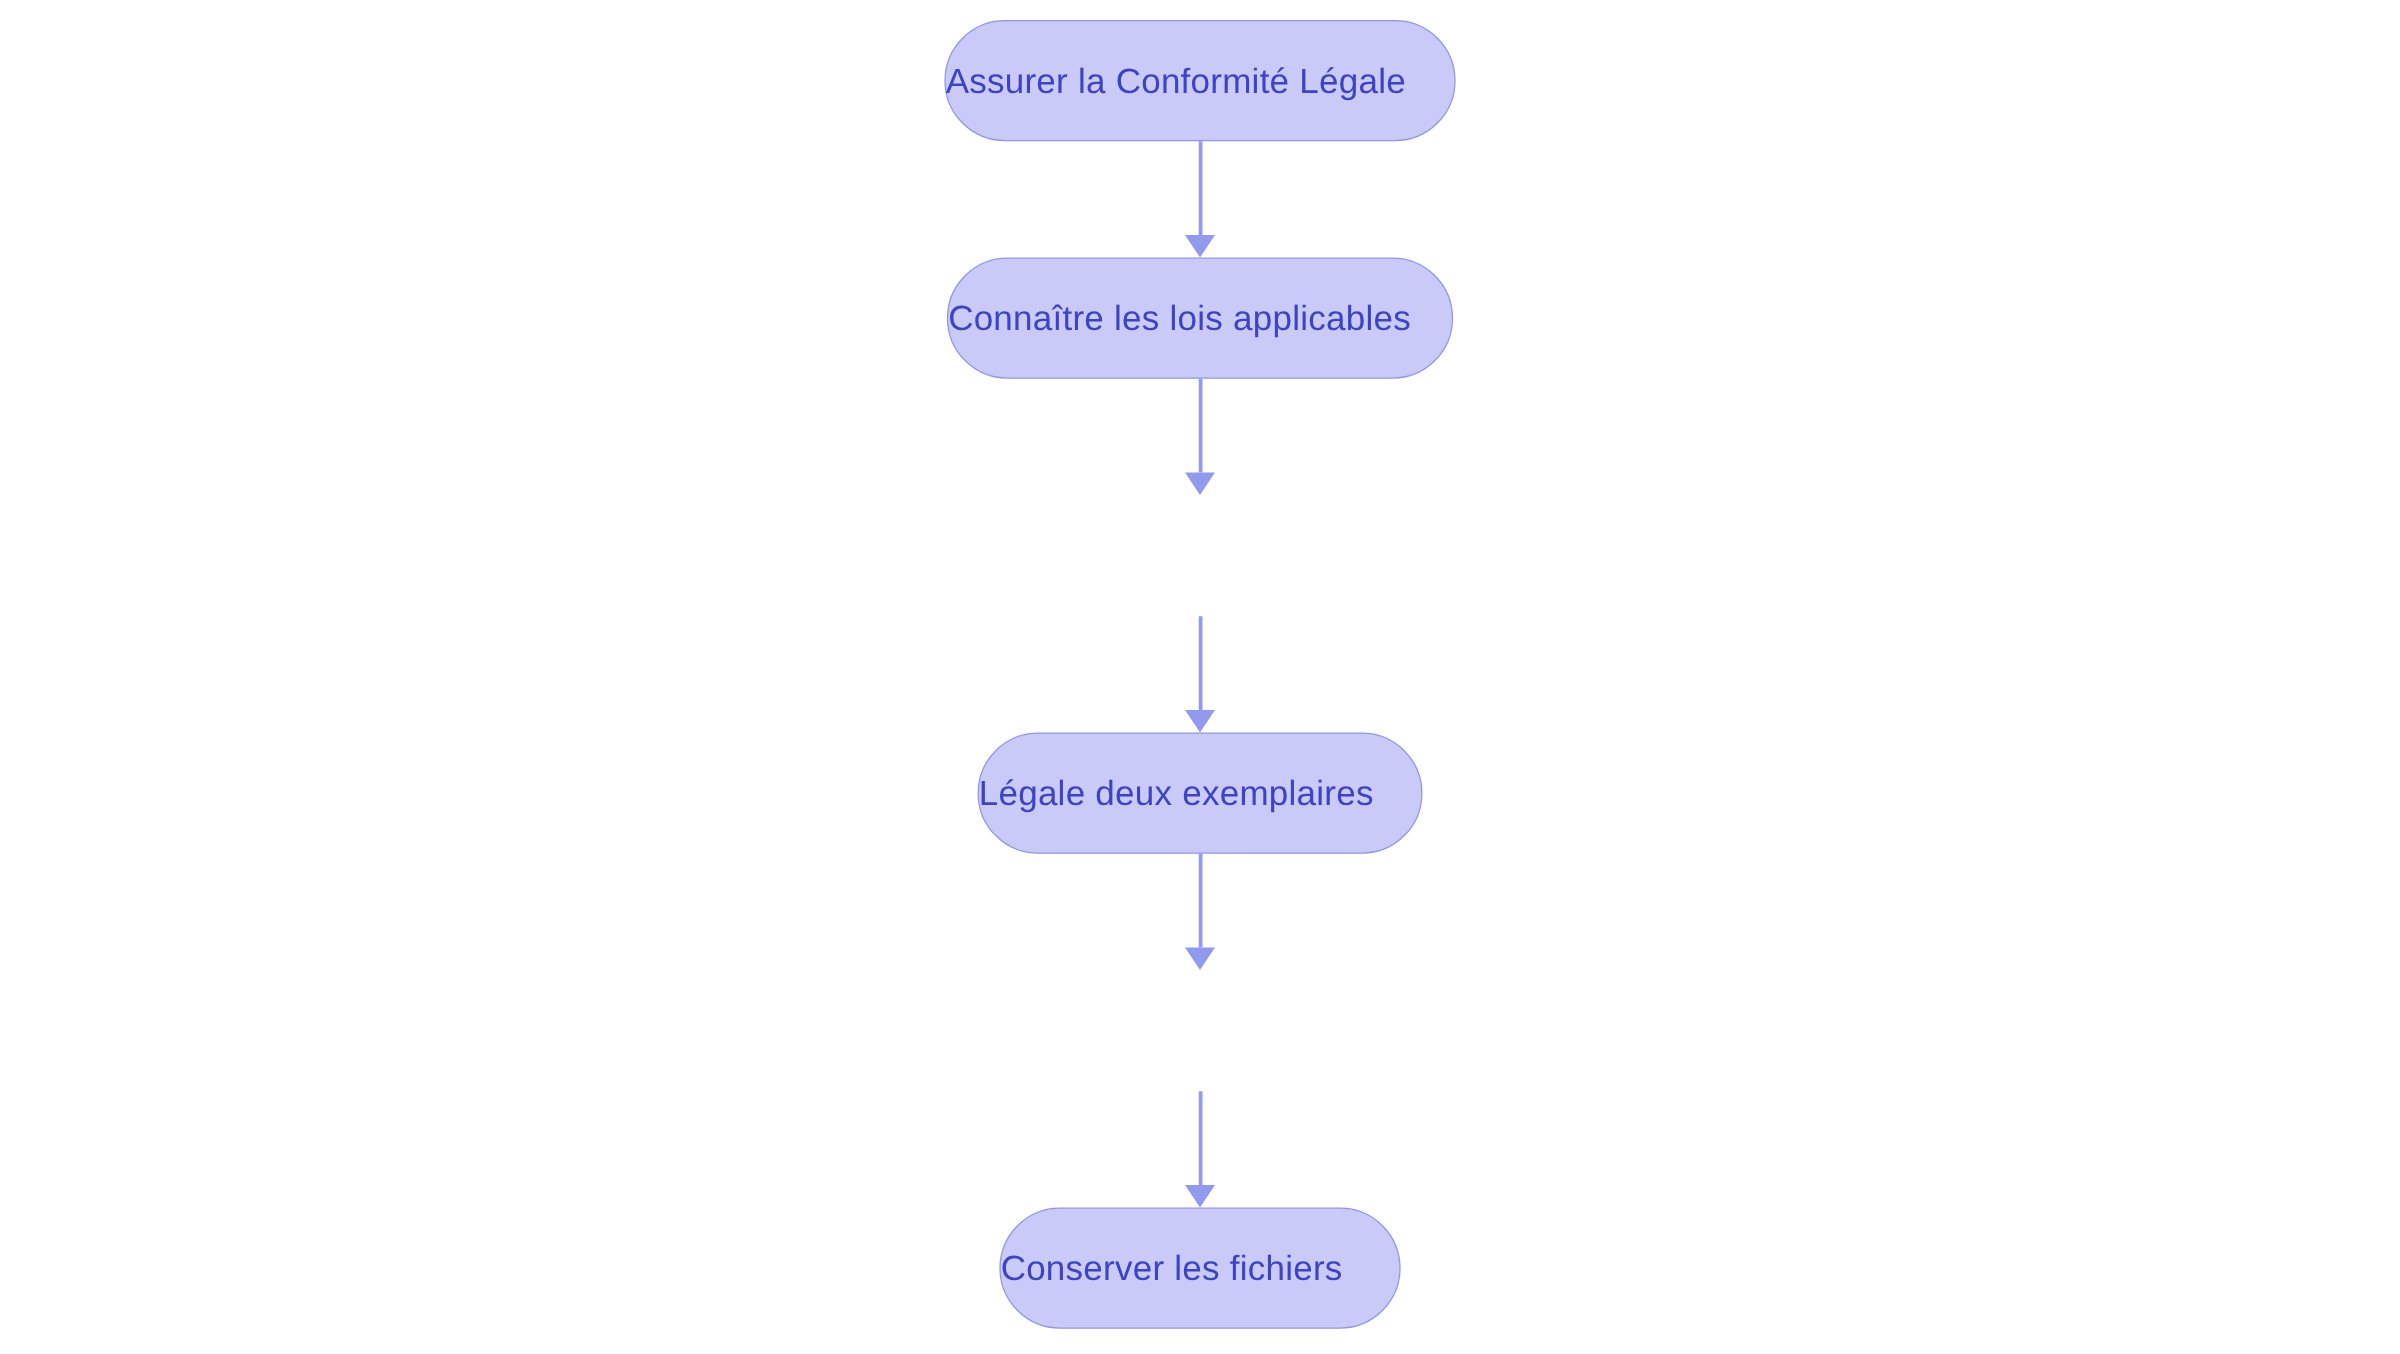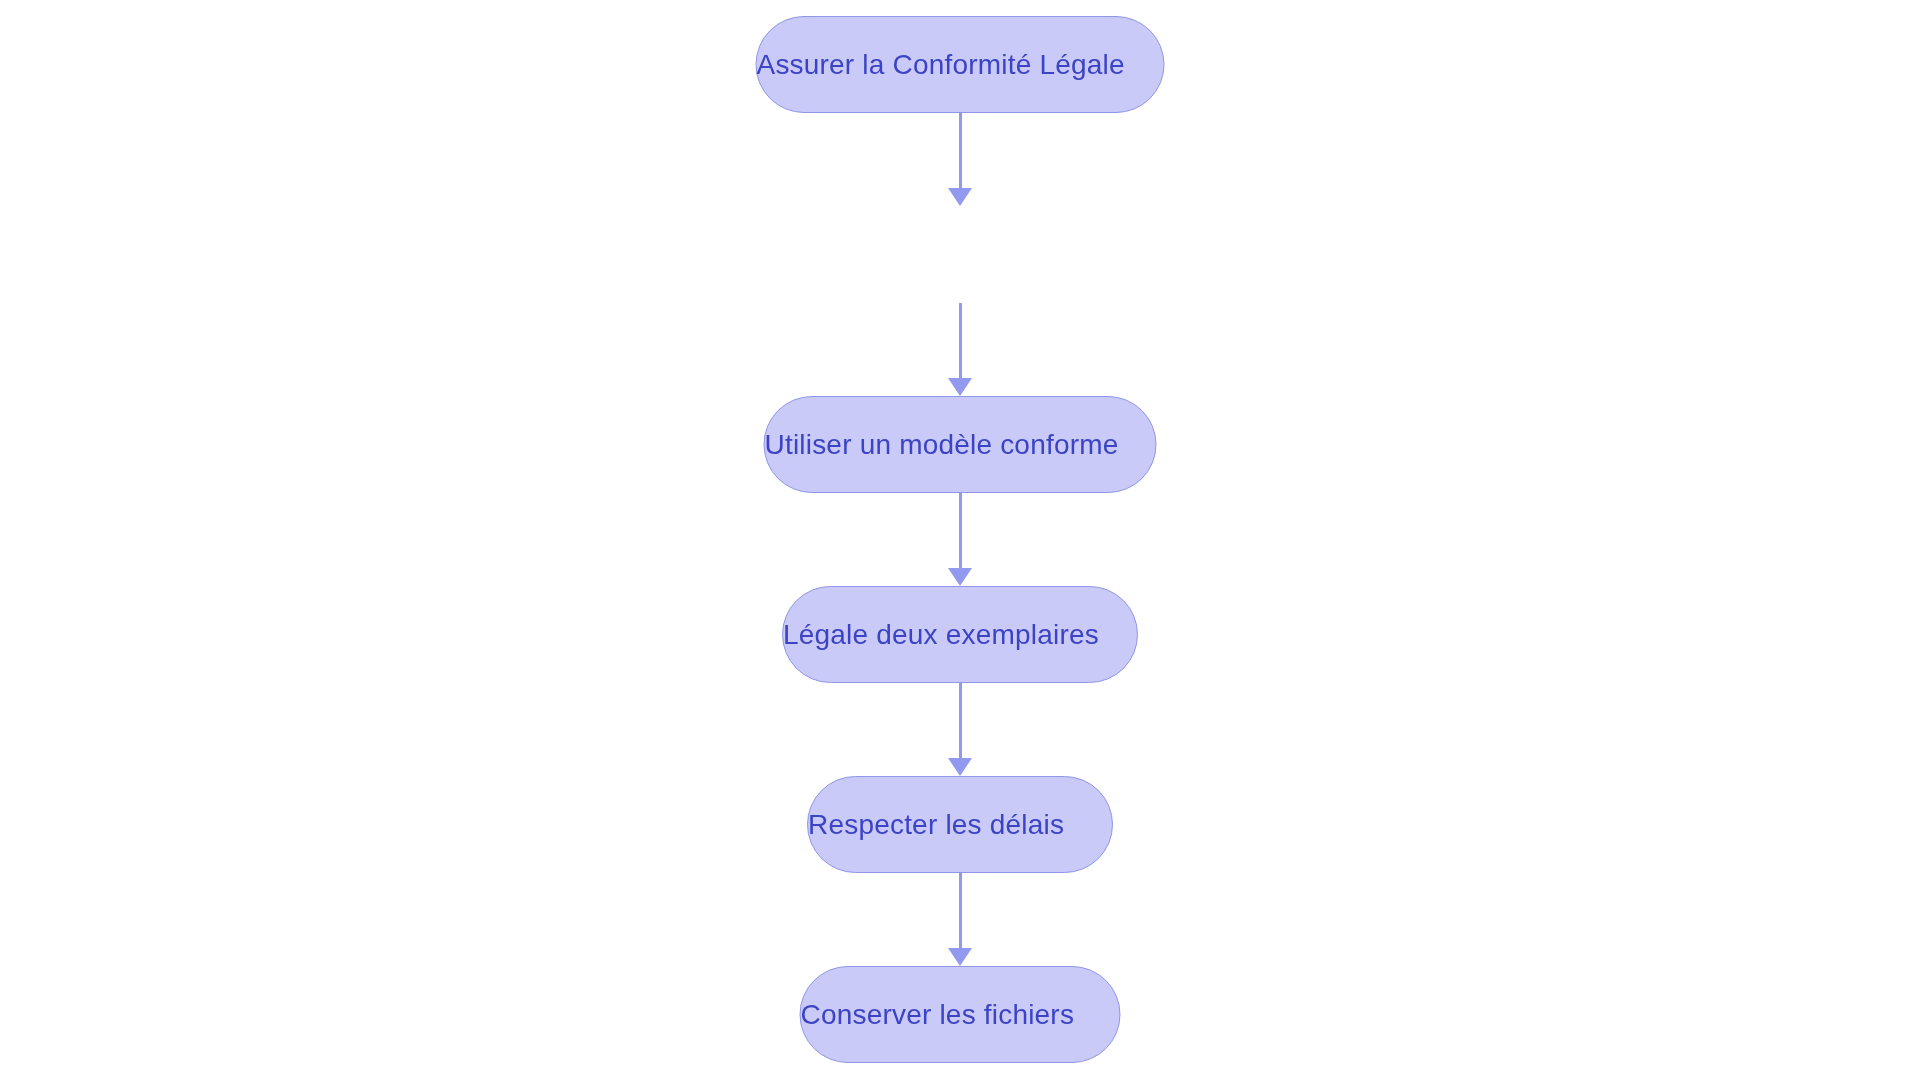--- a/index.html
+++ b/index.html
@@ -81,47 +81,44 @@
 
   <div class="node n1">
     <span class="label">Assurer la Conformité Légale</span>
   </div>
 
   <div class="arrow a1">
     <div class="line"></div>
     <div class="head"></div>
   </div>
 
+  <div class="node n2">
+    <span class="label">Connaître les lois applicables</span>
+  </div>
 
   <div class="arrow a2">
     <div class="line"></div>
     <div class="head"></div>
   </div>
 
-  <div class="node n3">
-    <span class="label">Utiliser un modèle conforme</span>
-  </div>
 
   <div class="arrow a3">
     <div class="line"></div>
     <div class="head"></div>
   </div>
 
   <div class="node n4">
     <span class="label">Légale deux exemplaires</span>
   </div>
 
   <div class="arrow a4">
     <div class="line"></div>
     <div class="head"></div>
   </div>
 
-  <div class="node n5">
-    <span class="label">Respecter les délais</span>
-  </div>
 
   <div class="arrow a5">
     <div class="line"></div>
     <div class="head"></div>
   </div>
 
   <div class="node n6">
     <span class="label">Conserver les fichiers</span>
   </div>
 

